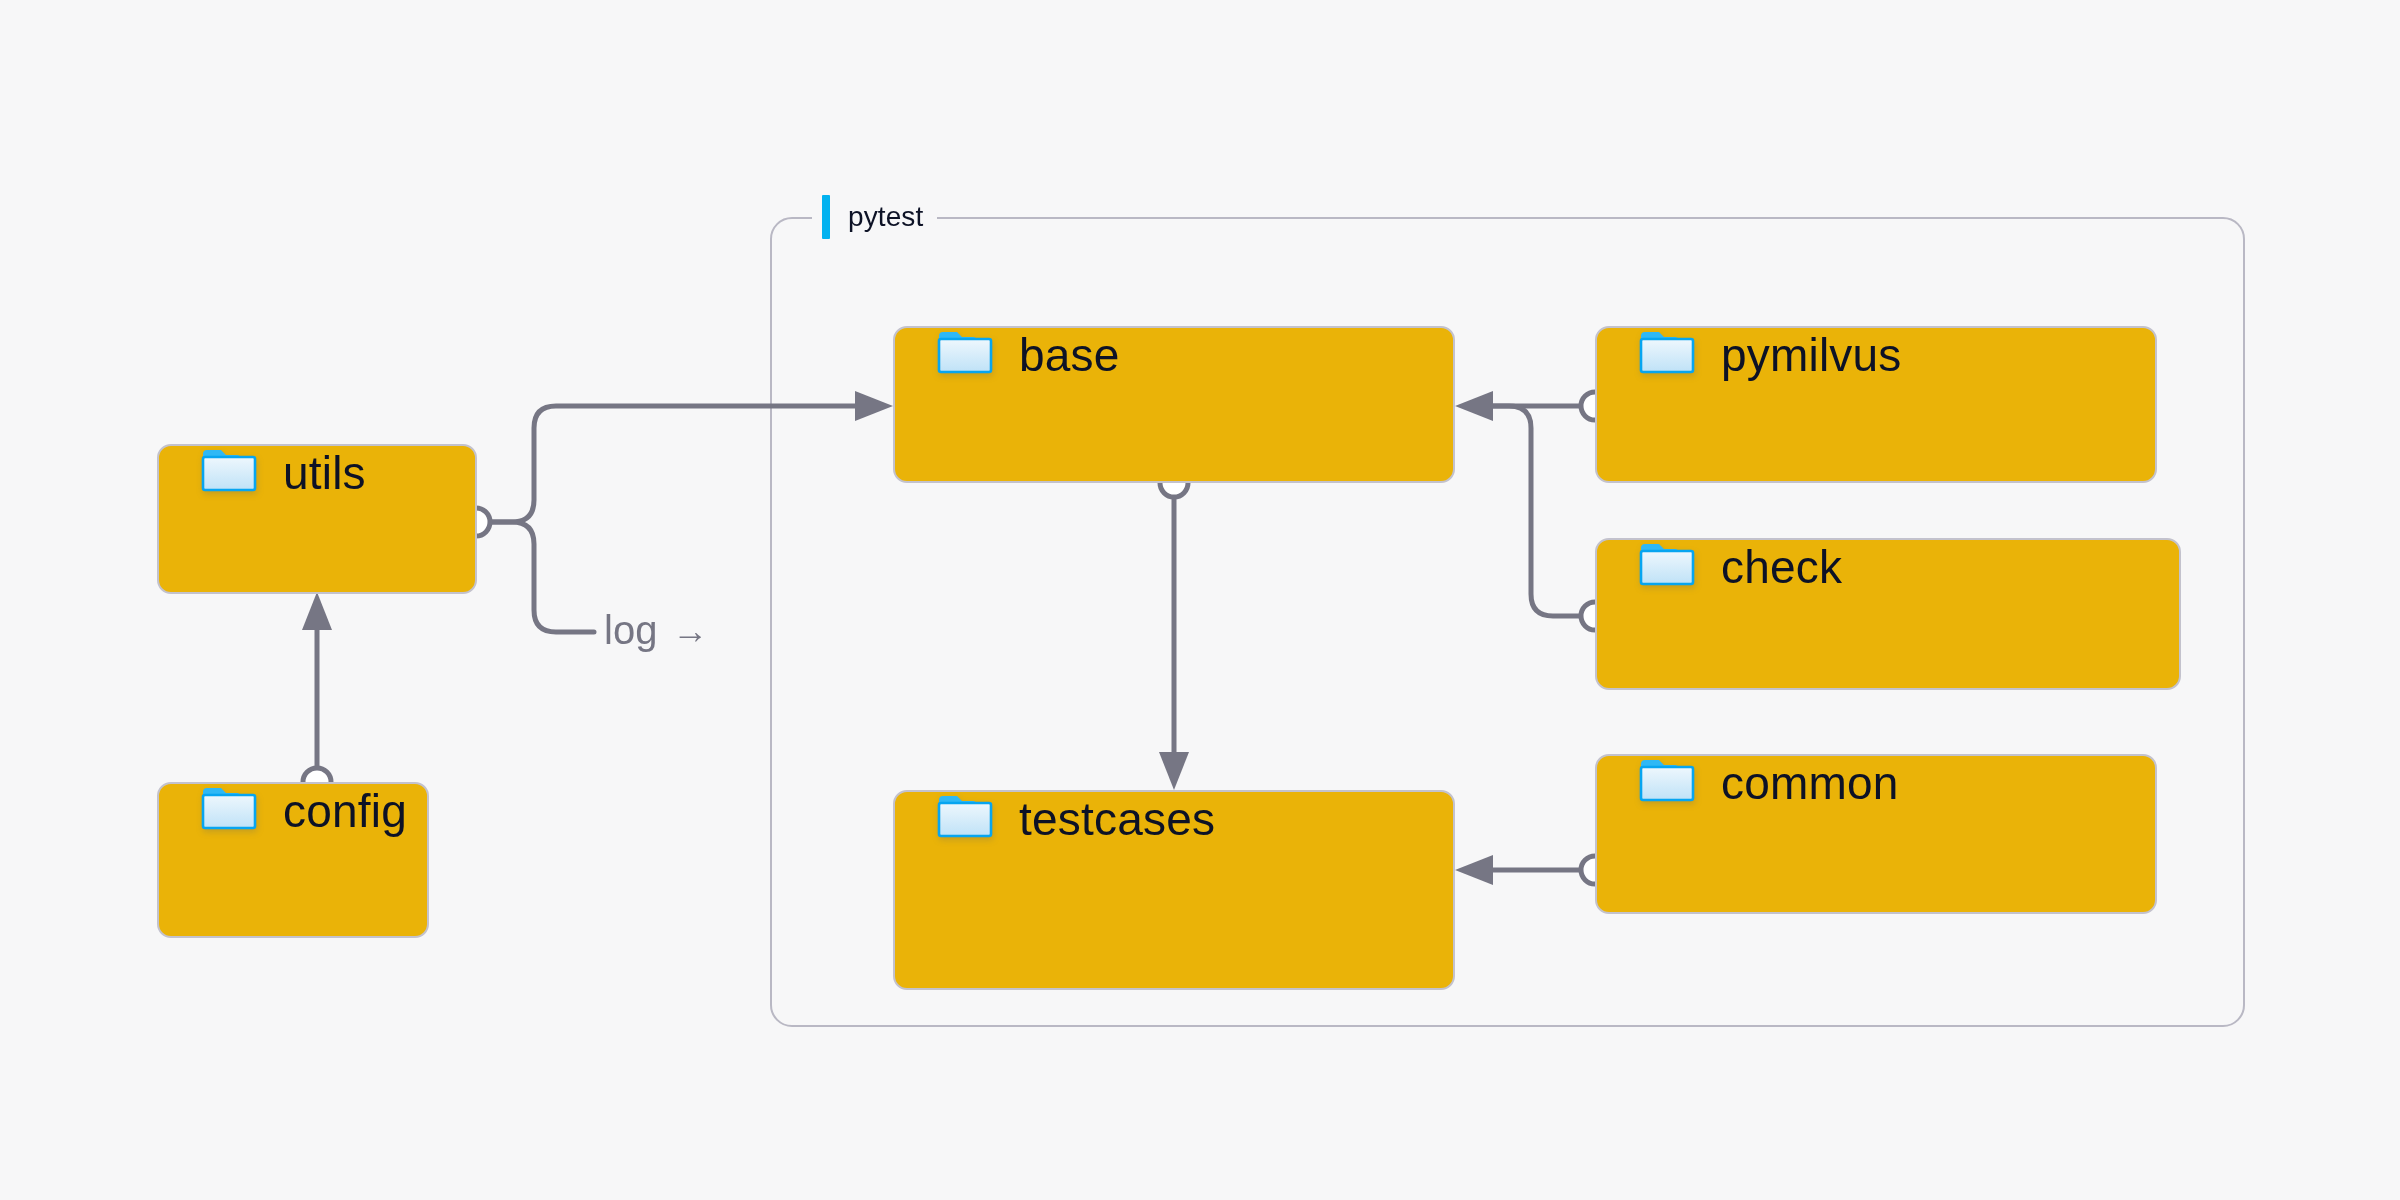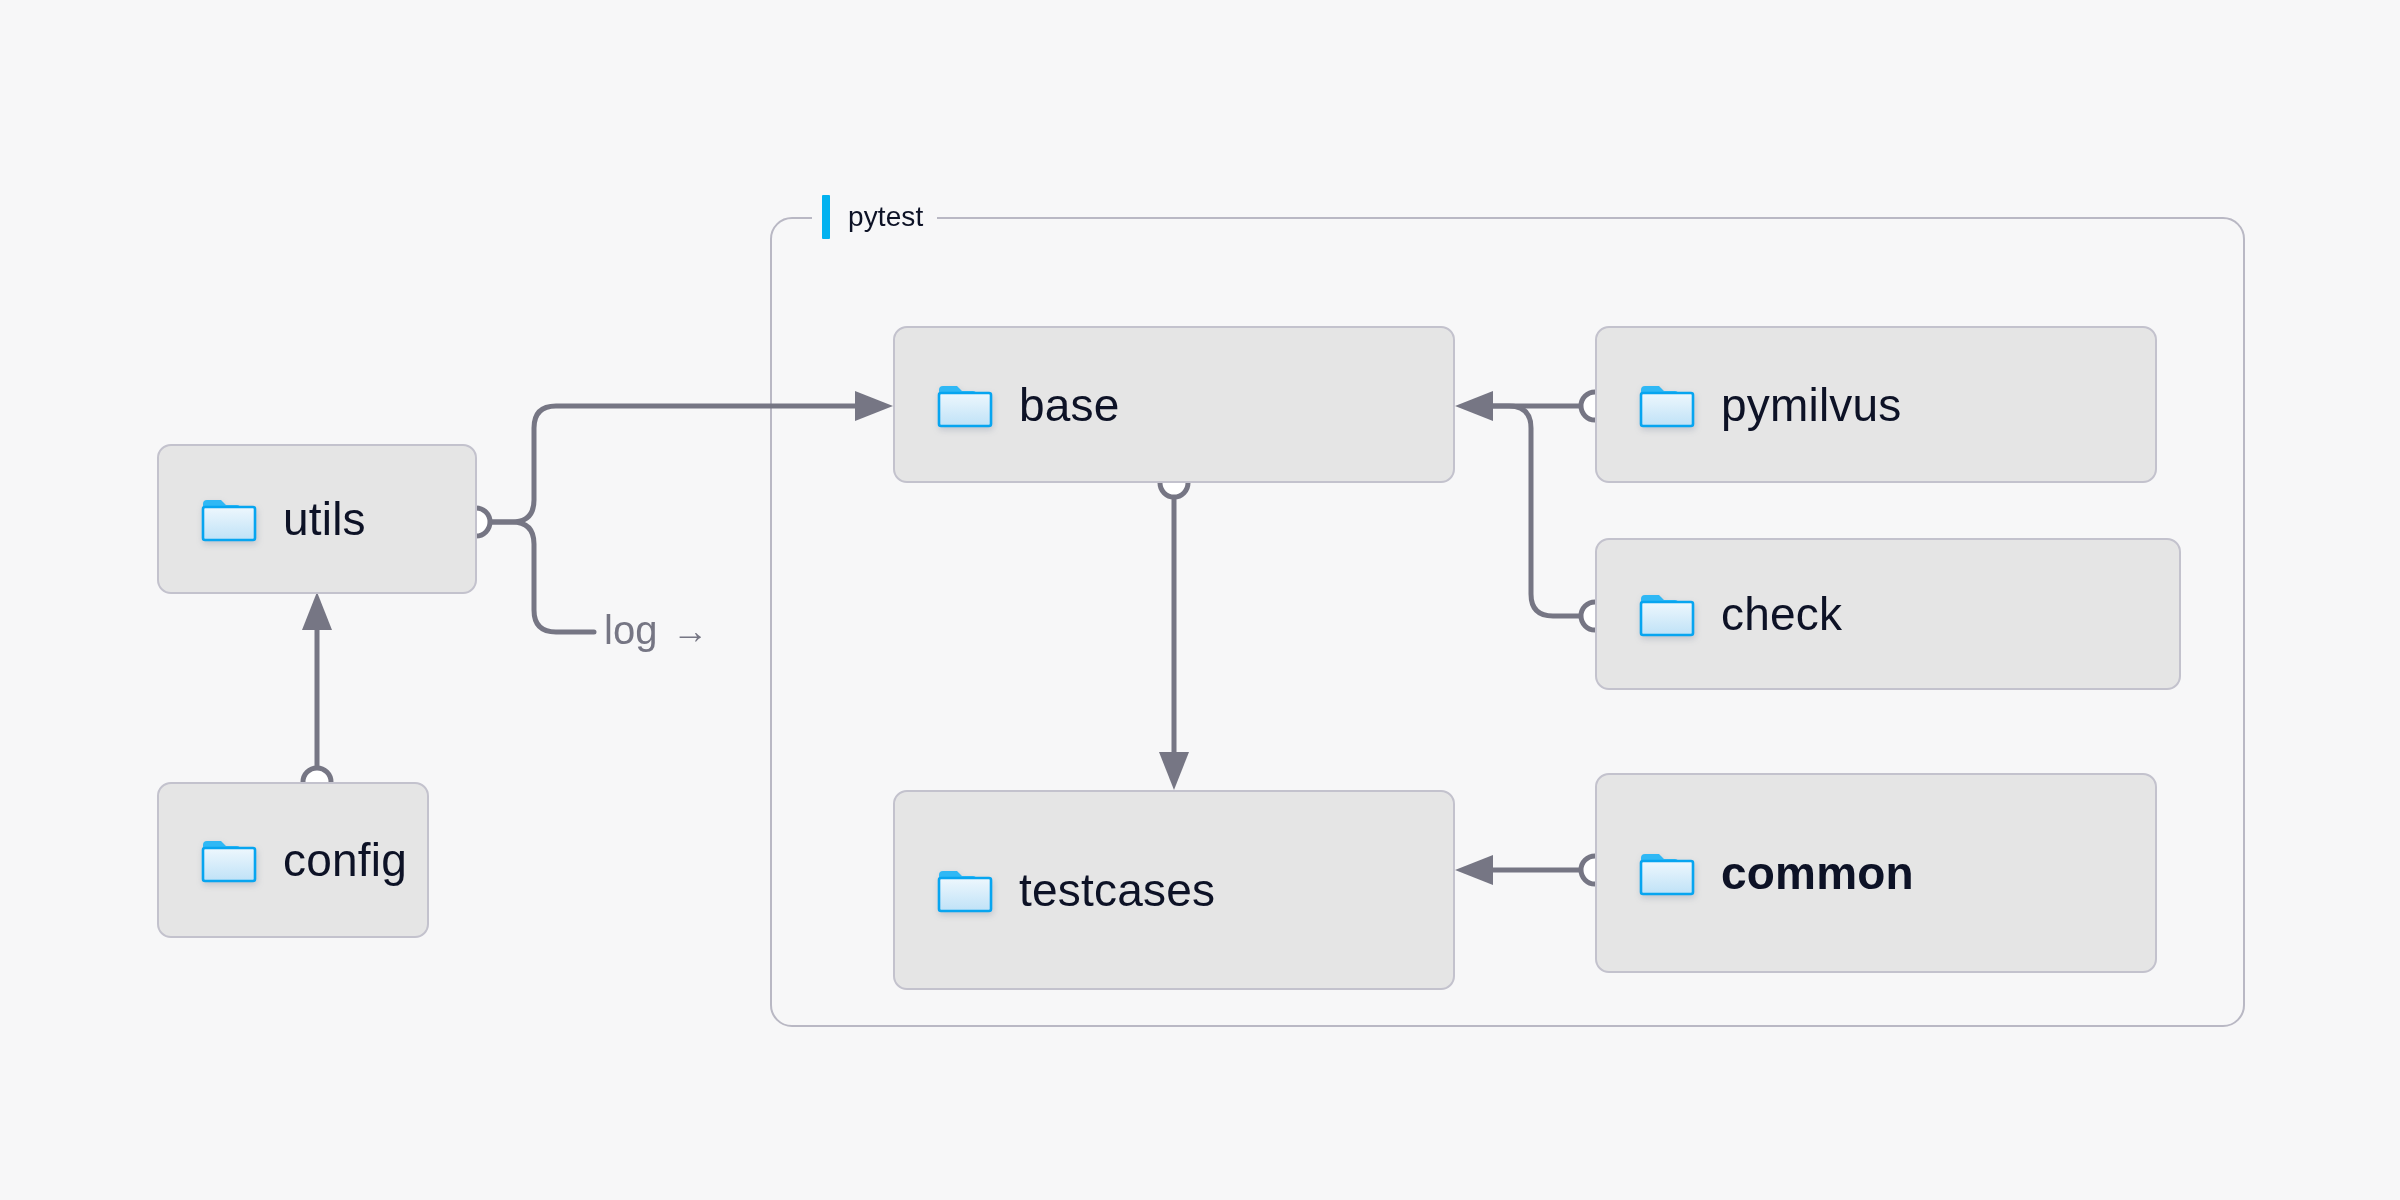--- a/index.html
+++ b/index.html
@@ -45,25 +45,25 @@
   .group-label .group-title {
     font-size: 28px;
     color: #0d1226;
     letter-spacing: 0.1px;
     white-space: nowrap;
   }
   
   .node {
     position: absolute;
     box-sizing: border-box;
-    background: #e5e5e5;
+    background: #eab308;
     border: 2px solid #c3c2cd;
     border-radius: 14px;
     display: flex;
-    align-items: center;
+    align-items: flex-start;
     padding-left: 42px;
     gap: 26px;
   }
   .node .label {
     font-size: 46px;
     color: #0d1226;
     white-space: nowrap;
     letter-spacing: 0.2px;
   }
   .folder-icon {
@@ -204,21 +204,21 @@
   </div>
 
   <div class="node" style="left:1595px; top:538px; width:586px; height:152px;">
     <svg class="folder-icon" viewBox="0 0 56 46">
       <path d="M2 8 Q2 4 6 4 L20 4 L25 9 L36 9 Q39 9 39 12 L39 14 L2 14 Z" fill="#2fb8f5"></path>
       <rect x="2" y="11" width="52" height="33" rx="2" fill="url(#folderGrad)" stroke="#07a5f0" stroke-width="2.6"></rect>
     </svg>
     <span class="label">check</span>
   </div>
 
-  <div class="node" style="left:1595px; top:773px; width:562px; height:200px;font-weight:bold;">
+  <div class="node" style="left:1595px; top:754px; width:562px; height:160px;">
     <svg class="folder-icon" viewBox="0 0 56 46">
       <path d="M2 8 Q2 4 6 4 L20 4 L25 9 L36 9 Q39 9 39 12 L39 14 L2 14 Z" fill="#2fb8f5"></path>
       <rect x="2" y="11" width="52" height="33" rx="2" fill="url(#folderGrad)" stroke="#07a5f0" stroke-width="2.6"></rect>
     </svg>
     <span class="label">common</span>
   </div>
 
 </div>
 
 </body></html>

